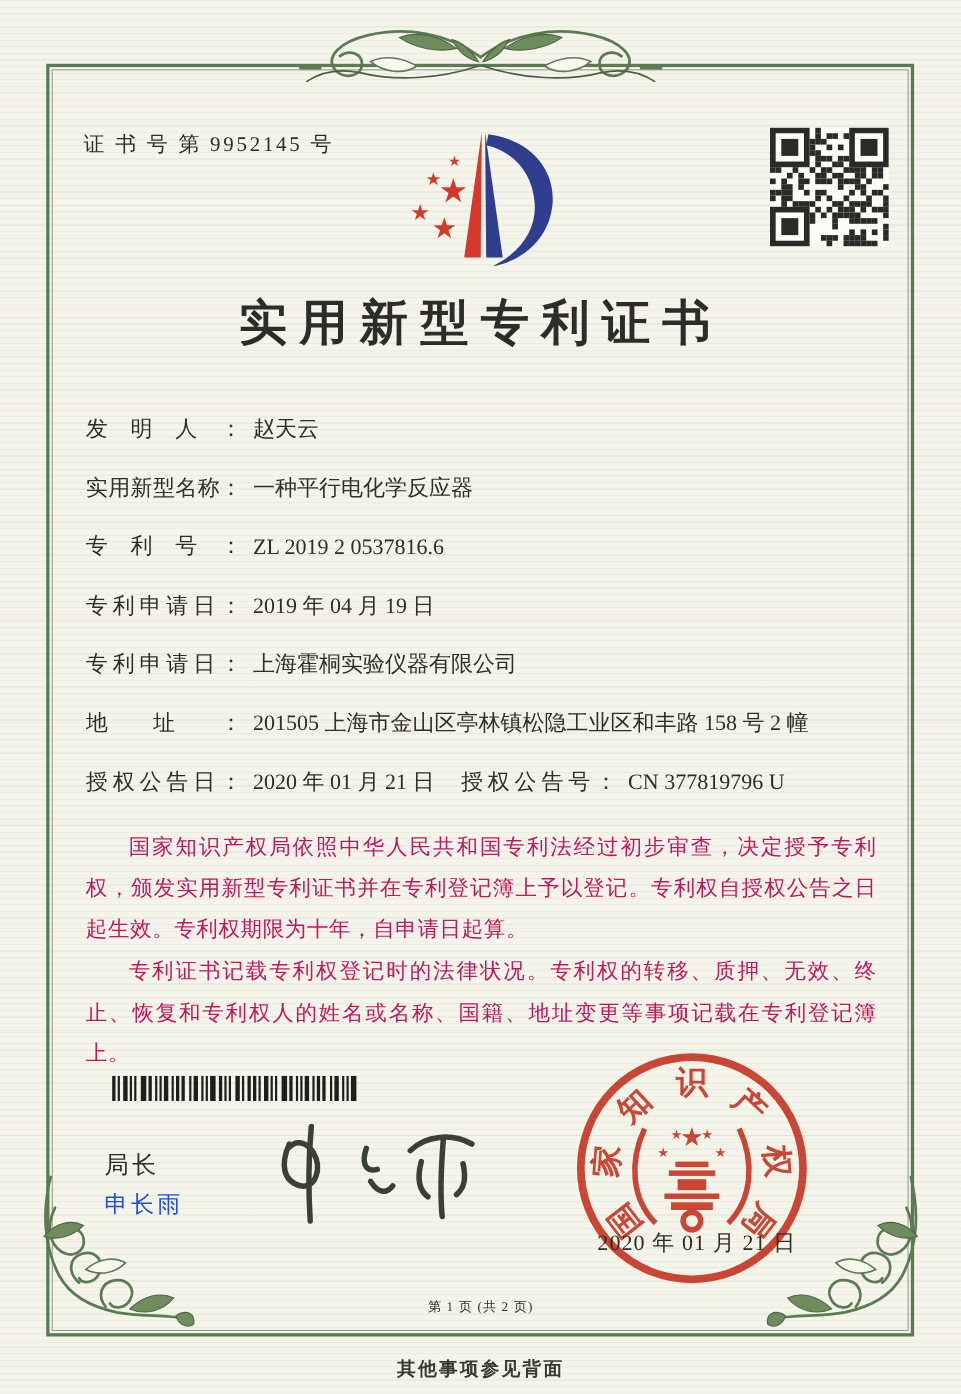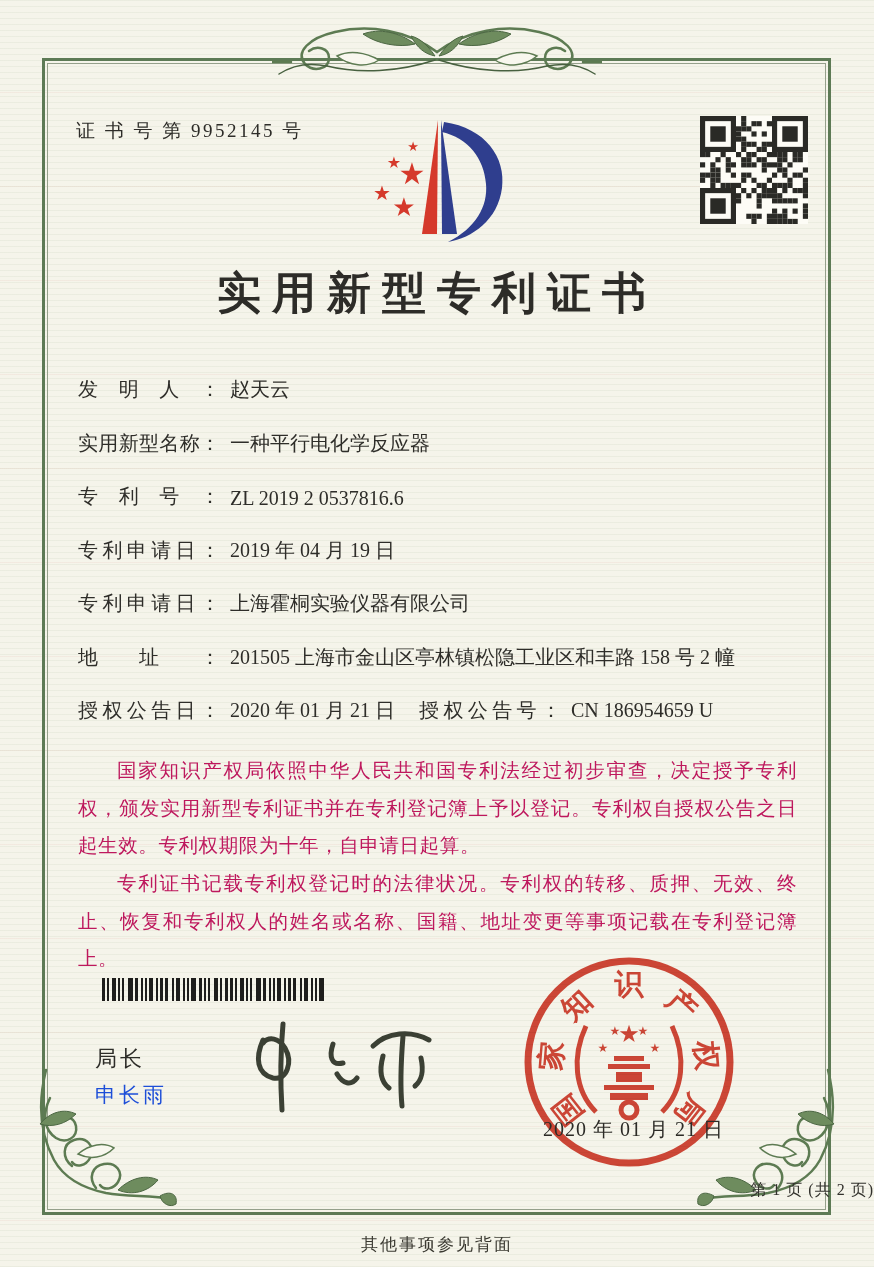--- a/index.html
+++ b/index.html
@@ -83,22 +83,22 @@
   .emb-arc{fill:none;stroke:#d23b2b;stroke-width:5;}
   .emb-rect{fill:#d23b2b;}
   .emb-star{fill:#d23b2b;text-anchor:middle;font-size:12px;}
   .emb-star.big{font-size:24px;}
   .seal-date{
     position:absolute;left:543px;top:1116px;z-index:3;
     font-size:20px;letter-spacing:1px;color:#2c2b27;
   }
 
   
-  .page-info{position:absolute;left:0;right:0;top:1180px;text-align:right;font-size:16px;letter-spacing:1px;color:#32312c;}
-  .back-note{position:absolute;left:0;right:0;top:1233px;text-align:center;font-size:17px;letter-spacing:2px;color:#3a3931;}
+  .page-info{position:absolute;left:0;right:0;top:1180px;text-align:center;font-size:12px;letter-spacing:1px;color:#32312c;}
+  .back-note{position:absolute;left:0;right:0;top:1233px;text-align:center;font-size:17px;letter-spacing:2px;color:#3a3931;font-weight:bold;}
 </style>
 </head>
 <body>
 
 <svg width="0" height="0" style="position:absolute" aria-hidden="true">
   <defs>
     <g id="corner-flourish-def">
       <path class="fl-line" d="M14,2 C6,34 8,66 22,92 C32,110 50,120 74,125 C96,129 118,127 140,131"></path>
       <path class="fl-line" d="M18,30 C10,46 12,62 24,70 C34,76 46,70 44,58 C42,48 30,46 26,54"></path>
       <path class="fl-line" d="M40,98 C30,90 30,76 42,72 C54,68 64,78 58,90 C54,98 44,100 40,94"></path>
@@ -321,21 +321,21 @@
     <div class="field-row">
       <span class="f-label">专利申请日：</span><span class="f-value">2019 年 04 月 19 日</span>
     </div>
     <div class="field-row">
       <span class="f-label">专利申请日：</span><span class="f-value">上海霍桐实验仪器有限公司</span>
     </div>
     <div class="field-row">
       <span class="f-label">地址：</span><span class="f-value">201505 上海市金山区亭林镇松隐工业区和丰路 158 号 2 幢</span>
     </div>
     <div class="field-row grant-row">
-      <span class="f-label">授权公告日：</span><span class="f-value">2020 年 01 月 21 日</span><span class="f-label grant-second">授权公告号：</span><span class="f-value">CN 186954659 U</span>
+      <span class="f-label">授权公告日：</span><span class="f-value">2020 年 01 月 21 日</span><span class="f-label grant-second">授权公告号：</span><span class="f-value">CN 377819796 U</span>
     </div>
   </div>
 
   <div class="paragraphs">
     <p class="body-par">国家知识产权局依照中华人民共和国专利法经过初步审查，决定授予专利权，颁发实用新型专利证书并在专利登记簿上予以登记。专利权自授权公告之日起生效。专利权期限为十年，自申请日起算。</p>
     <p class="body-par">专利证书记载专利权登记时的法律状况。专利权的转移、质押、无效、终止、恢复和专利权人的姓名或名称、国籍、地址变更等事项记载在专利登记簿上。</p>
   </div>
 
   <svg id="barcode-svg" class="barcode" viewBox="0 0 229 23" preserveAspectRatio="none">
       <rect x="1" y="0" width="3" height="23" fill="#1e1e1c"></rect>

